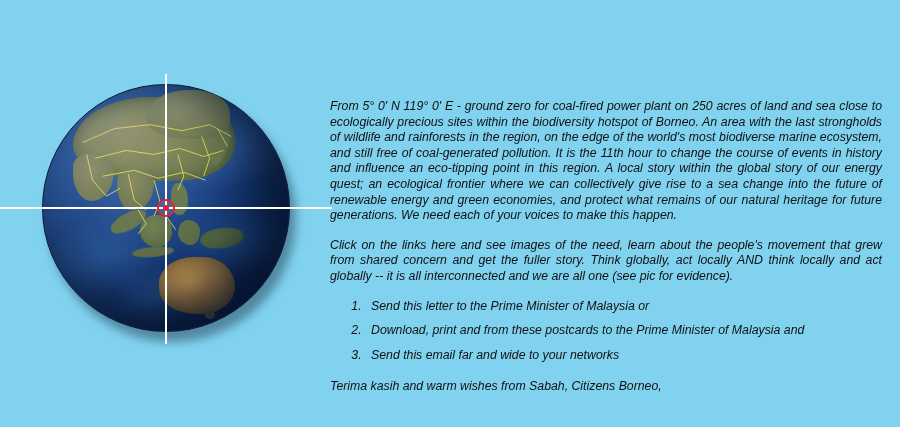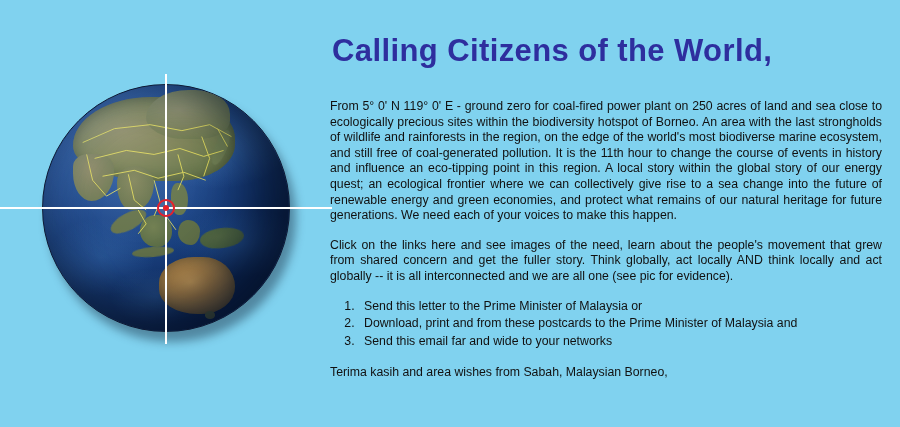--- a/index.html
+++ b/index.html
@@ -276,35 +276,36 @@
   }
 
   #body {
     position: absolute;
     left: 2px;
     top: 99px;
     width: 552px;
     color: #111111;
     font-size: 12.3px;
     line-height: 15.6px;
+    font-style: italic;
   }
 
   .para {
     margin: 0 0 14px 0;
     text-align: justify;
   }
   .para:last-child { margin-bottom: 0; }
 
   ol.actions {
     margin: 0 0 14px 0;
     padding: 0 0 0 26px;
     list-style: decimal;
   }
   ol.actions li {
-    margin: 2px;
+    margin: 9px;
     padding-left: 6px;
     line-height: 15.8px;
   }
 
   .signoff { margin: 0; }
   .signoff-line { display: block; line-height: 16px; }
   .signoff-green { color: #1a8a4f; }
 </style>
 </head>
 <body>
@@ -360,33 +361,32 @@
 
       <div class="crosshair-h"></div>
       <div class="crosshair-v"></div>
       <div class="marker"></div>
       <div class="marker-dot"></div>
     </div>
   </div>
 
   <div id="content">
 
-    <div id="headline">Calling Citizens of the World,</div>
 
     <div id="body">
 
       <p class="para">From 5° 0' N 119° 0' E - ground zero for coal-fired power plant on 250  acres of land and sea close to ecologically precious sites within the biodiversity hotspot of Borneo.  An area with the last strongholds of wildlife and rainforests in the region, on the edge of the world's most biodiverse marine ecosystem, and still free of coal-generated pollution.  It is the 11th hour to change the course of events in history and influence an eco-tipping point in this region.  A local story within the global story of our energy quest; an ecological frontier where we can collectively give rise to a sea change into the future of renewable energy and green economies, and protect what remains of our natural heritage for future generations.  We need each of your voices to make this happen.</p>
 
       <p class="para">Click on the links here and see images of the need, learn about the people's movement that grew from shared concern and get the fuller story.  Think globally, act locally AND think locally and act globally -- it is all interconnected and we are all one (see pic for evidence).</p>
 
       <ol class="actions">
         <li>Send this letter to the Prime Minister of Malaysia or</li>
         <li>Download, print and from these postcards to the Prime Minister of Malaysia and</li>
         <li>Send this email far and wide to your networks</li>
       </ol>
 
       <p class="signoff">
-        <span class="signoff-line">Terima kasih and area wishes from Sabah, Malaysian Borneo,</span>
+        <span class="signoff-line">Terima kasih and warm wishes from Sabah, Citizens Borneo,</span>
       </p>
 
     </div>
   </div>
 </div>
 
 </body></html>

